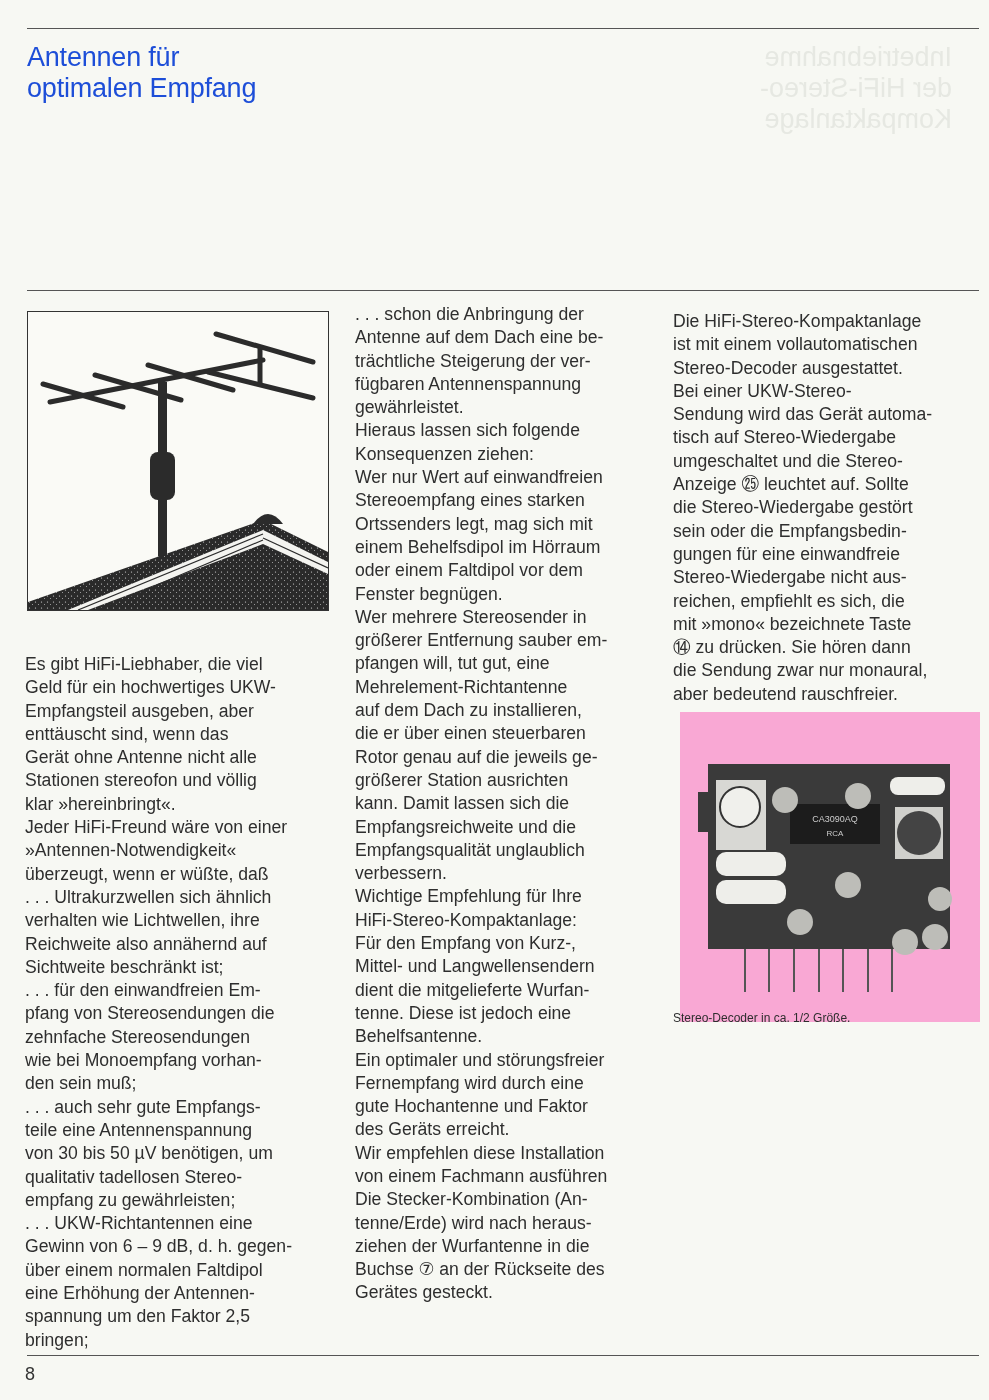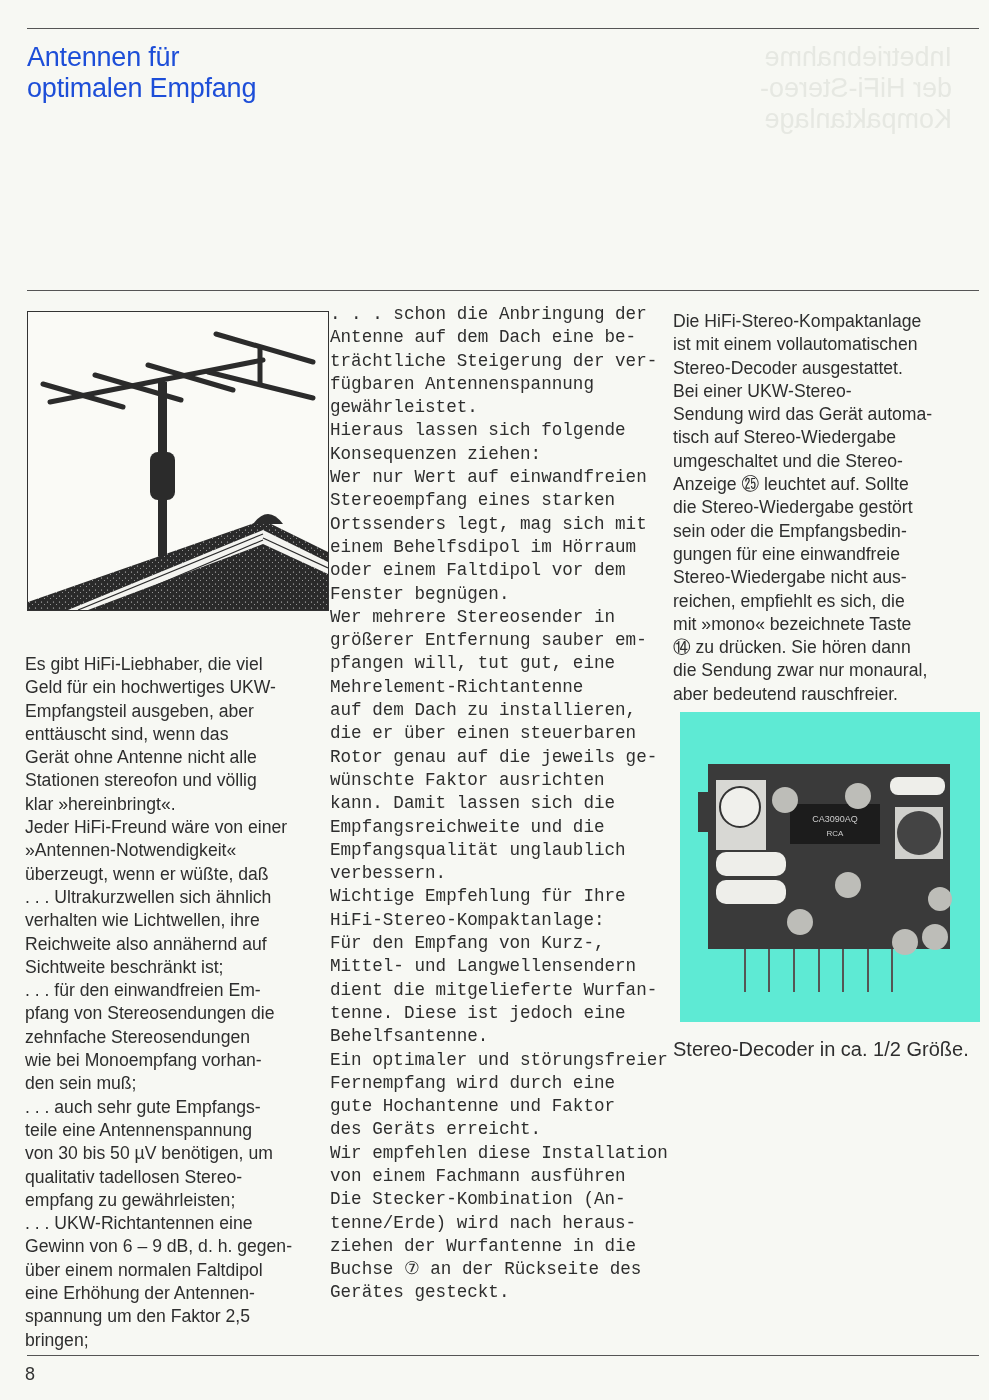--- a/index.html
+++ b/index.html
@@ -18,31 +18,31 @@
     position: absolute; left: 27px; top: 42px;
     font-size: 27px; line-height: 31px; font-weight: normal; color: #1d4ed8;
     margin: 0; letter-spacing: -0.2px;
   }
   .title span { display: block; }
   .col {
     position: absolute; font-size: 17.6px; line-height: 23.3px; color: #2e2e2e;
   }
   .col p { margin: 0; white-space: pre; }
   .col1 { left: 25px; top: 630px; width: 310px; margin-top: 23px; }
-  .col2 { left: 330px; top: 303px; width: 310px; font-family: Liberation Mono, monospace; }
+  .col2 { left: 355px; top: 303px; width: 310px; }
   .col3 { left: 673px; top: 310px; width: 310px; }
-  .caption { position: absolute; left: 673px; top: 1038px; font-size: 20px; color: #2e2e2e; white-space: pre; text-align: right; }
+  .caption { position: absolute; left: 673px; top: 1011px; font-size: 12px; color: #2e2e2e; white-space: pre; text-align: right; }
   .pagenum { position: absolute; left: 25px; top: 1364px; font-size: 18px; color: #333; }
   .figure-antenna {
     position: absolute; left: 27px; top: 311px; width: 302px; height: 300px;
     border: 1px solid #333; background: #fafaf6; box-sizing: border-box; overflow: hidden;
   }
   .figure-decoder {
     position: absolute; left: 680px; top: 712px; width: 300px; height: 310px;
-    background: #5eead4;
+    background: #f9a8d4;
   }
   .ghost {
     position: absolute; left: 760px; top: 42px; font-size: 27px; line-height: 31px;
     color: #e6e8e2; transform: scaleX(-1);
   }
 </style>
 </head>
 <body>
 
 <div class="rule top"></div>
@@ -136,21 +136,21 @@
   <p>einem Behelfsdipol im Hörraum</p>
   <p>oder einem Faltdipol vor dem</p>
   <p>Fenster begnügen.</p>
   <p>Wer mehrere Stereosender in</p>
   <p>größerer Entfernung sauber em-</p>
   <p>pfangen will, tut gut, eine</p>
   <p>Mehrelement-Richtantenne</p>
   <p>auf dem Dach zu installieren,</p>
   <p>die er über einen steuerbaren</p>
   <p>Rotor genau auf die jeweils ge-</p>
-  <p>wünschte Faktor ausrichten</p>
+  <p>größerer Station ausrichten</p>
   <p>kann. Damit lassen sich die</p>
   <p>Empfangsreichweite und die</p>
   <p>Empfangsqualität unglaublich</p>
   <p>verbessern.</p>
   <p>Wichtige Empfehlung für Ihre</p>
   <p>HiFi-Stereo-Kompaktanlage:</p>
   <p>Für den Empfang von Kurz-,</p>
   <p>Mittel- und Langwellensendern</p>
   <p>dient die mitgelieferte Wurfan-</p>
   <p>tenne. Diese ist jedoch eine</p>

